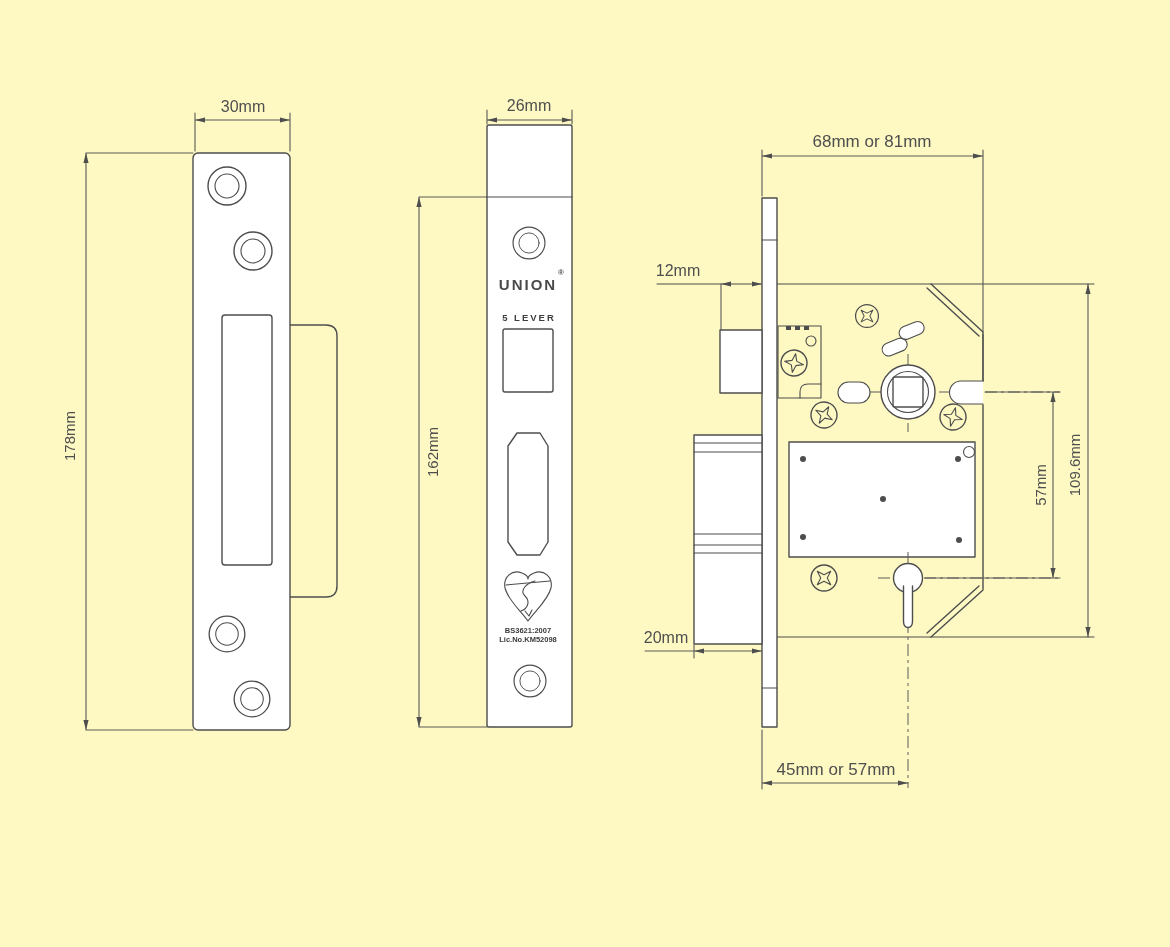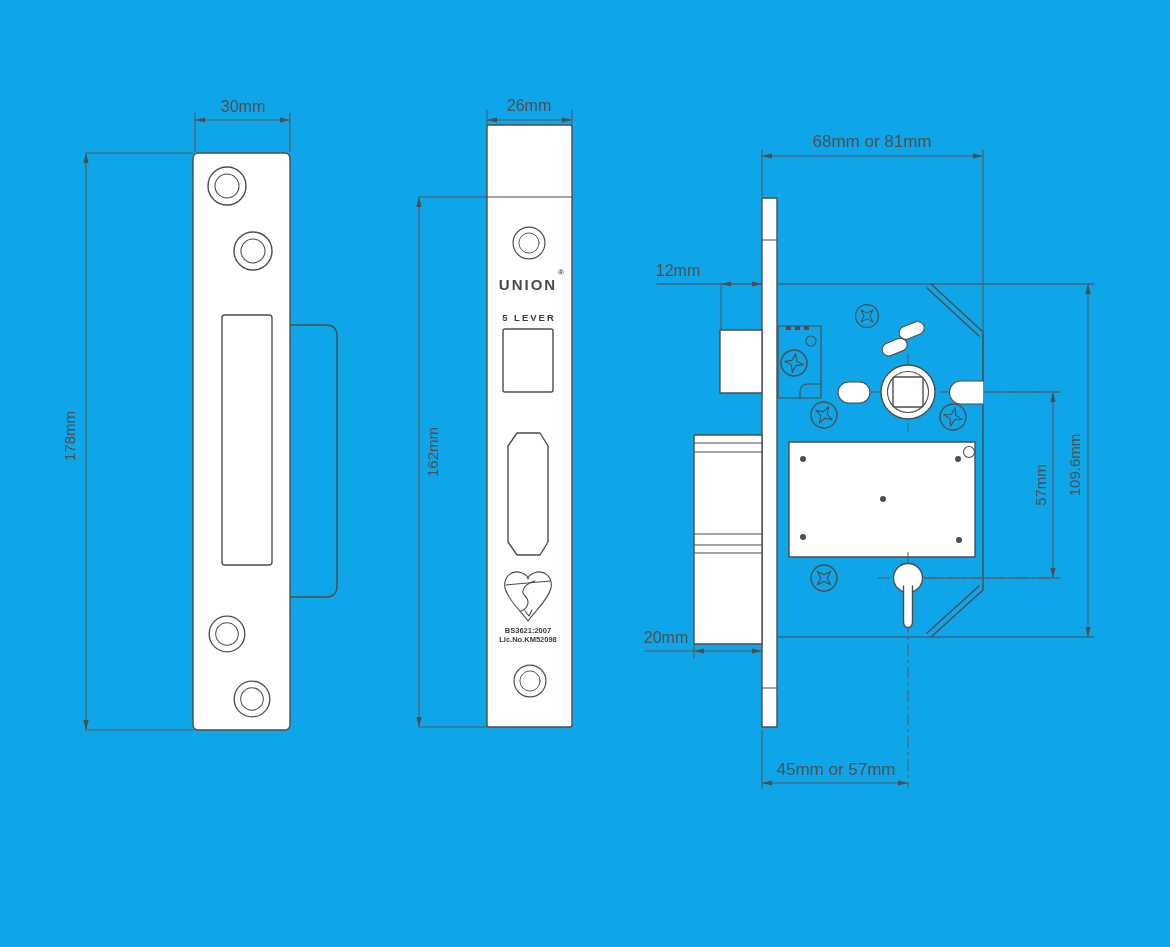--- a/index.html
+++ b/index.html
@@ -1,16 +1,16 @@
 <!DOCTYPE html>
 <html><head>
 <meta charset="utf-8">
 <style>
   html,body{margin:0;padding:0;background:#ffffff;}
-  .stage{width:1170px;height:947px;position:relative;background:#0ea5e9;}
+  .stage{width:1170px;height:947px;position:relative;background:#fef9c3;}
   svg{display:block;}
   .ln{fill:none;stroke:#4d4d4d;stroke-width:1.4;stroke-linejoin:round;stroke-linecap:round;}
   .thin{fill:none;stroke:#4d4d4d;stroke-width:1.1;stroke-linejoin:round;stroke-linecap:round;}
   .dim{fill:none;stroke:#5a5a5a;stroke-width:1.1;stroke-linecap:round;}
   .cl{fill:none;stroke:#5a5a5a;stroke-width:1;stroke-dasharray:12 4 3 4;}
   .arr{fill:#4d4d4d;stroke:none;}
   .dot{fill:#4d4d4d;stroke:none;}
   .fillw{fill:#ffffff;}
   text{font-family:"Liberation Sans",sans-serif;fill:#4f4f4f;}
   .t16{font-size:16px;}

